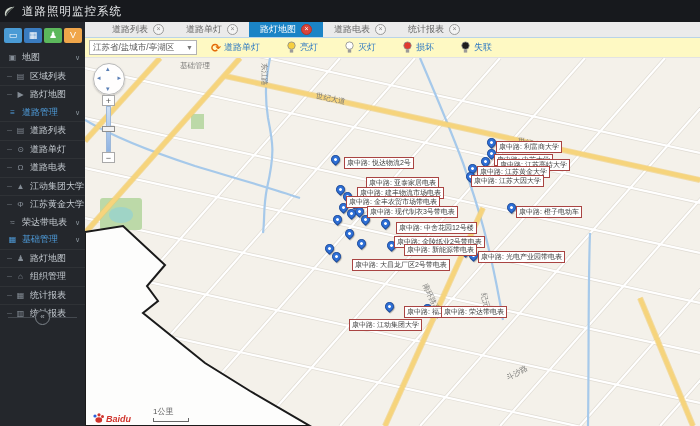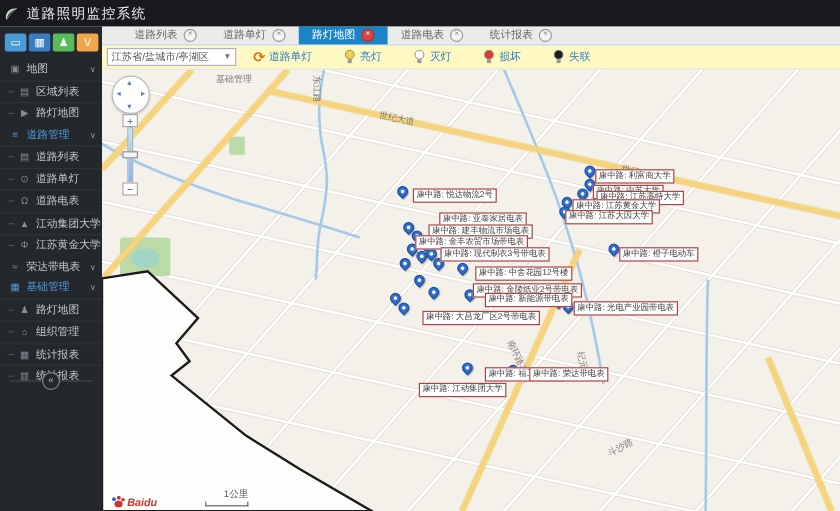--- a/index.html
+++ b/index.html
@@ -70,21 +70,21 @@
        border:1px solid #b9b9b9;position:relative;box-shadow:0 1px 2px rgba(0,0,0,.2);}
   .compass span{position:absolute;color:#5a7fb5;font-size:7px;cursor:pointer;}
   .c-up{left:12px;top:1px;}.c-dn{left:12px;bottom:1px;}.c-lf{left:3px;top:10px;}.c-rt{right:3px;top:10px;}
   .zoombar{position:absolute;left:9px;top:32px;width:13px;}
   .zbtn{width:13px;height:11px;background:#fff;border:1px solid #a9a9a9;color:#555;font-size:9px;
        line-height:10px;text-align:center;box-sizing:border-box;cursor:pointer;}
   .ztrack{width:5px;height:46px;margin-left:4px;background:linear-gradient(#cfe0f4,#8fb3e2);
        border:1px solid #9db8d9;box-sizing:border-box;}
   .zhandle{position:absolute;left:0;top:20px;width:13px;height:6px;background:#f2f2f2;
        border:1px solid #8f8f8f;box-sizing:border-box;cursor:pointer;}
-  .scale{position:absolute;left:86px;bottom:4px;z-index:7;color:#555;font-size:8px;text-align:right;}
+  .scale{position:absolute;left:68px;bottom:4px;z-index:7;color:#555;font-size:8px;}
   .scale .bar{height:3px;border:1px solid #666;border-top:none;width:34px;margin-top:1px;}
   .logo{position:absolute;left:7px;bottom:2px;z-index:7;display:flex;align-items:flex-end;gap:1px;
        font-size:9px;font-weight:bold;font-style:italic;color:#d0342c;}
 </style>
 </head>
 <body>
 
 <div class="header">
   <svg class="leaf" viewBox="0 0 14 14">
     <path d="M12 2 C6 2 2 5 2 10 C2 11 2.5 12 3 12 C3 8 6 5 12 2 Z" fill="#cfd6cc"></path>

